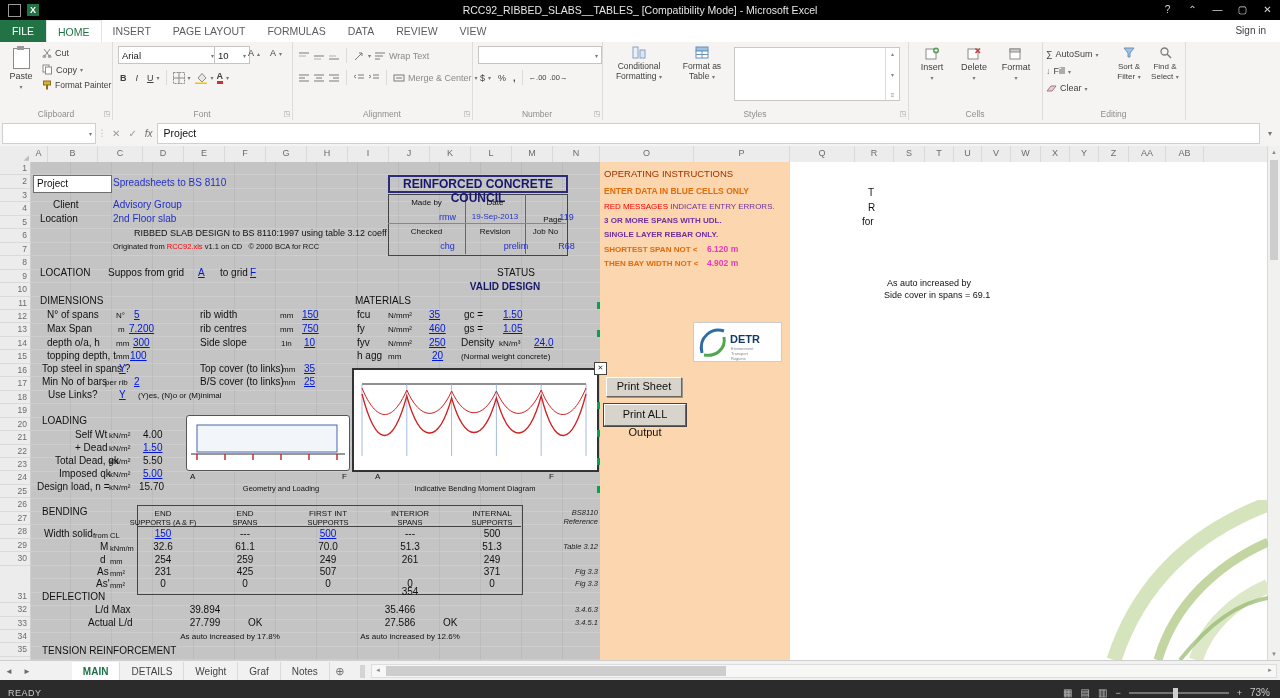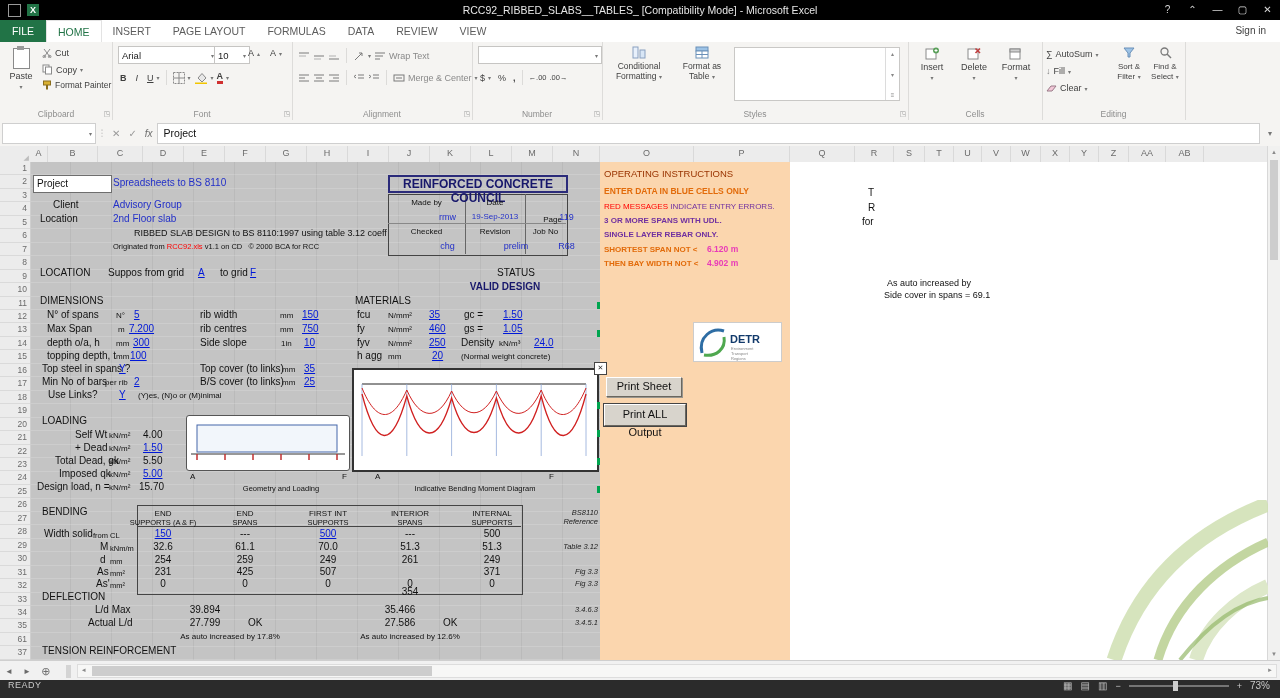--- a/index.html
+++ b/index.html
@@ -99,21 +99,21 @@
   #stabs{display:flex;margin-left:36px;height:19px;}
   .stab{padding:0 11px;line-height:19px;font-size:10px;color:#444;border-right:1px solid #dadada;}
   .stab.act{background:#fff;color:#1e7145;font-weight:bold;}
   .addtab{width:20px;text-align:center;color:#6f6f6f;font-size:11px;line-height:19px;}
   .tdiv{width:5px;height:13px;background:#d4d4d4;margin-left:10px;}
   .hscroll{flex:1;height:12px;margin:0 3px 0 6px;background:#f7f7f6;border:1px solid #ddd;position:relative;}
   .hs-a{position:absolute;top:0;bottom:0;width:12px;text-align:center;font-size:6px;color:#8a8a8a;line-height:11px;}
   .hs-thumb{position:absolute;top:1px;bottom:1px;left:14px;width:340px;background:#cdcdcd;}
   
   .statusbar{position:absolute;top:680px;left:0;right:0;height:18px;background:#2b2b2b;color:#c9c9c9;
-             display:flex;align-items:flex-start;font-size:9px;}
+             display:flex;align-items:flex-end;font-size:9px;}
   .sb-right{margin-left:auto;display:flex;align-items:center;gap:8px;margin-right:10px;}
   .vico{font-size:10px;color:#bdbdbd;}
   .ztrack{width:100px;height:2px;background:#757575;position:relative;}
   .zthumb{position:absolute;left:44px;top:-4px;width:5px;height:10px;background:#cfcfcf;}
 </style>
 </head>
 <body>
 
 <div class="app">
 
@@ -691,21 +691,21 @@
           <div class="row-h" style="height: 13.4595px; line-height: 13.4595px;">21</div>
           <div class="row-h" style="height: 13.4595px; line-height: 13.4595px;">22</div>
           <div class="row-h" style="height: 13.4595px; line-height: 13.4595px;">23</div>
           <div class="row-h" style="height: 13.4595px; line-height: 13.4595px;">24</div>
           <div class="row-h" style="height: 13.4595px; line-height: 13.4595px;">25</div>
           <div class="row-h" style="height: 13.4595px; line-height: 13.4595px;">26</div>
           <div class="row-h" style="height: 13.4595px; line-height: 13.4595px;">27</div>
           <div class="row-h" style="height: 13.4595px; line-height: 13.4595px;">28</div>
           <div class="row-h" style="height: 13.4595px; line-height: 13.4595px;">29</div>
           <div class="row-h" style="height: 13.4595px; line-height: 13.4595px;">30</div>
-          <div class="row-h" style="height: 13.4595px; line-height: 13.4595px;">31</div>
+          <div class="row-h" style="height: 13.4595px; line-height: 13.4595px; margin-top: 24px;">31</div>
           <div class="row-h" style="height: 13.4595px; line-height: 13.4595px;">32</div>
           <div class="row-h" style="height: 13.4595px; line-height: 13.4595px;">33</div>
           <div class="row-h" style="height: 13.4595px; line-height: 13.4595px;">34</div>
           <div class="row-h" style="height: 13.4595px; line-height: 13.4595px;">35</div>
           <div class="row-h" style="height: 13.4595px; line-height: 13.4595px;">61</div>
           <div class="row-h" style="height: 13.4595px; line-height: 13.4595px;">37</div>
         </div>
     <div class="t num s8 b" style="left: 123px; top: 346px;">END</div>
         <div class="t num s8 b" style="left: 205px; top: 346px;">END</div>
         <div class="t num s8 b" style="left: 288px; top: 346px;">FIRST INT</div>
@@ -746,20 +746,27 @@
     <div class="vscroll">
       <div class="vs-a" style="top:0">▲</div>
       <div class="vs-thumb"></div>
       <div class="vs-a" style="bottom:0">▼</div>
     </div>
   </div>
 
   <div class="tabsbar">
     <div class="tnav">◄</div>
     <div class="tnav">►</div>
+    <div id="stabs">
+        <div class="stab act">MAIN</div>
+        <div class="stab">DETAILS</div>
+        <div class="stab">Weight</div>
+        <div class="stab">Graf</div>
+        <div class="stab">Notes</div>
+      </div>
     <div class="addtab">⊕</div>
     <div class="tdiv"></div>
     <div class="hscroll">
       <div class="hs-a" style="left:0">◄</div>
       <div class="hs-thumb"></div>
       <div class="hs-a" style="right:0">►</div>
     </div>
   </div>
 
   <div class="statusbar">

